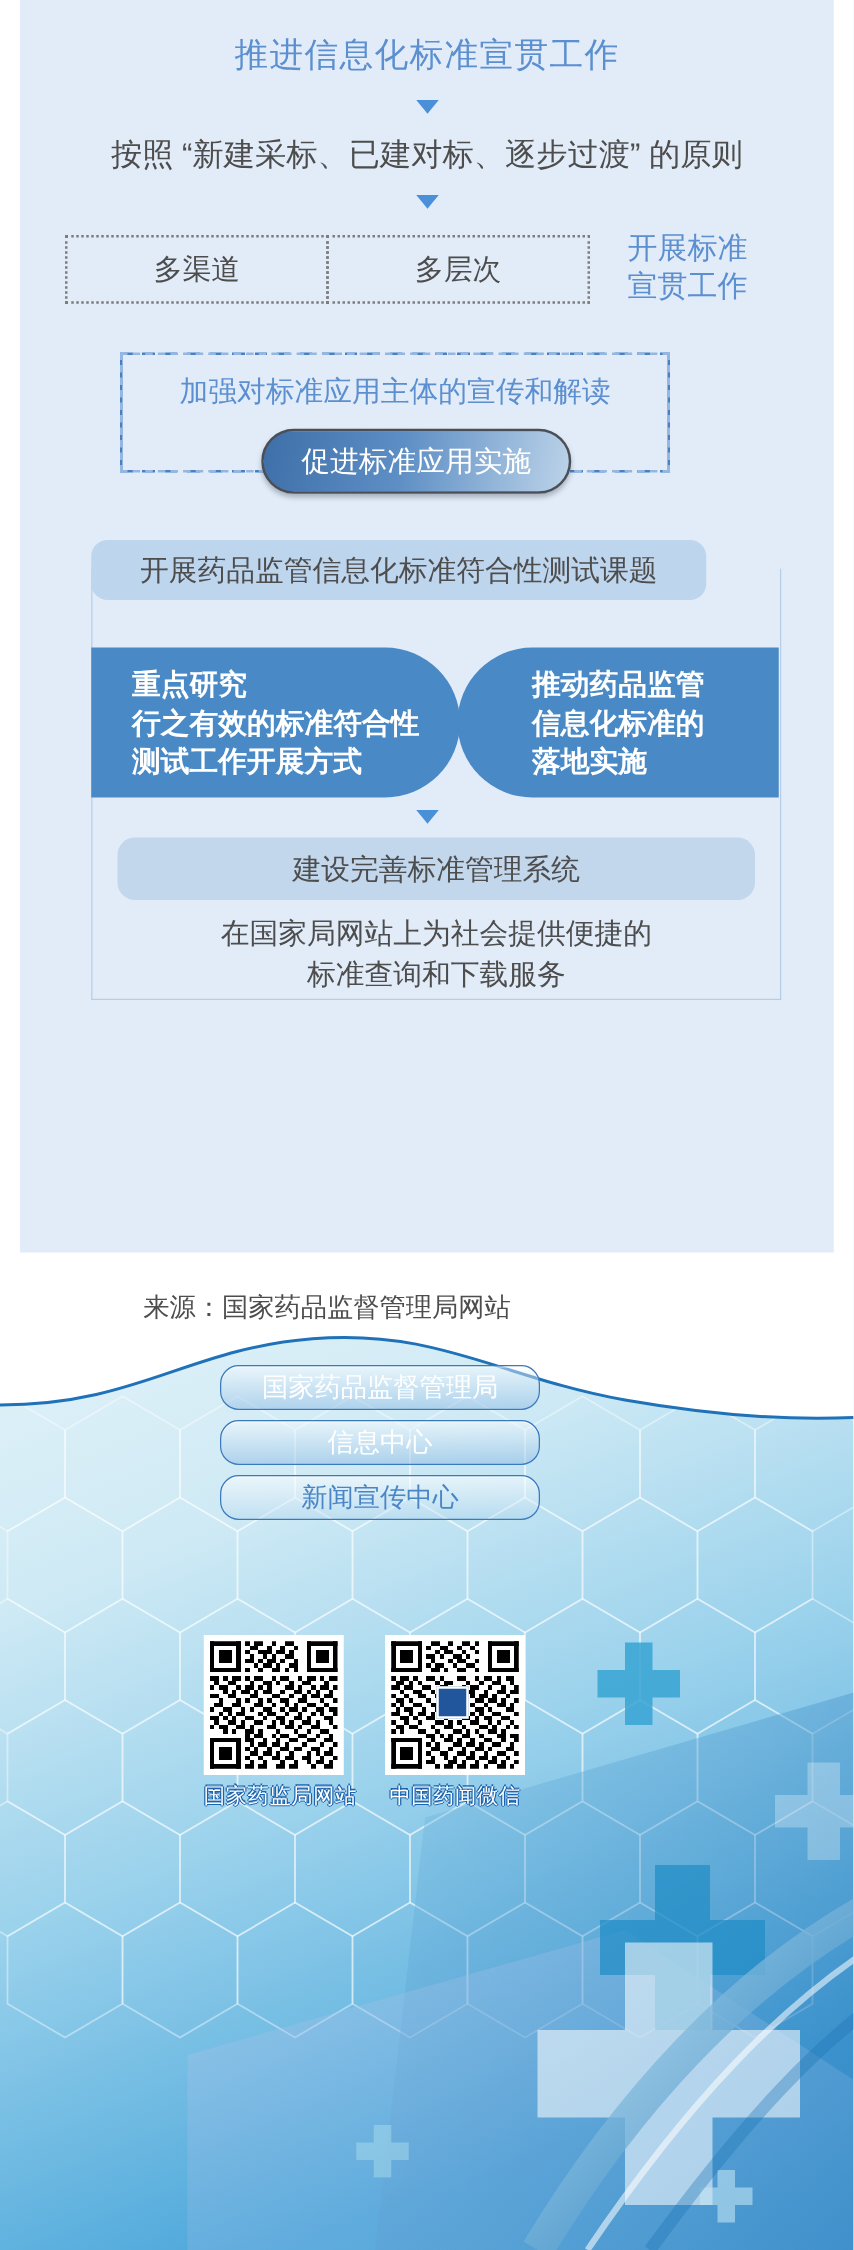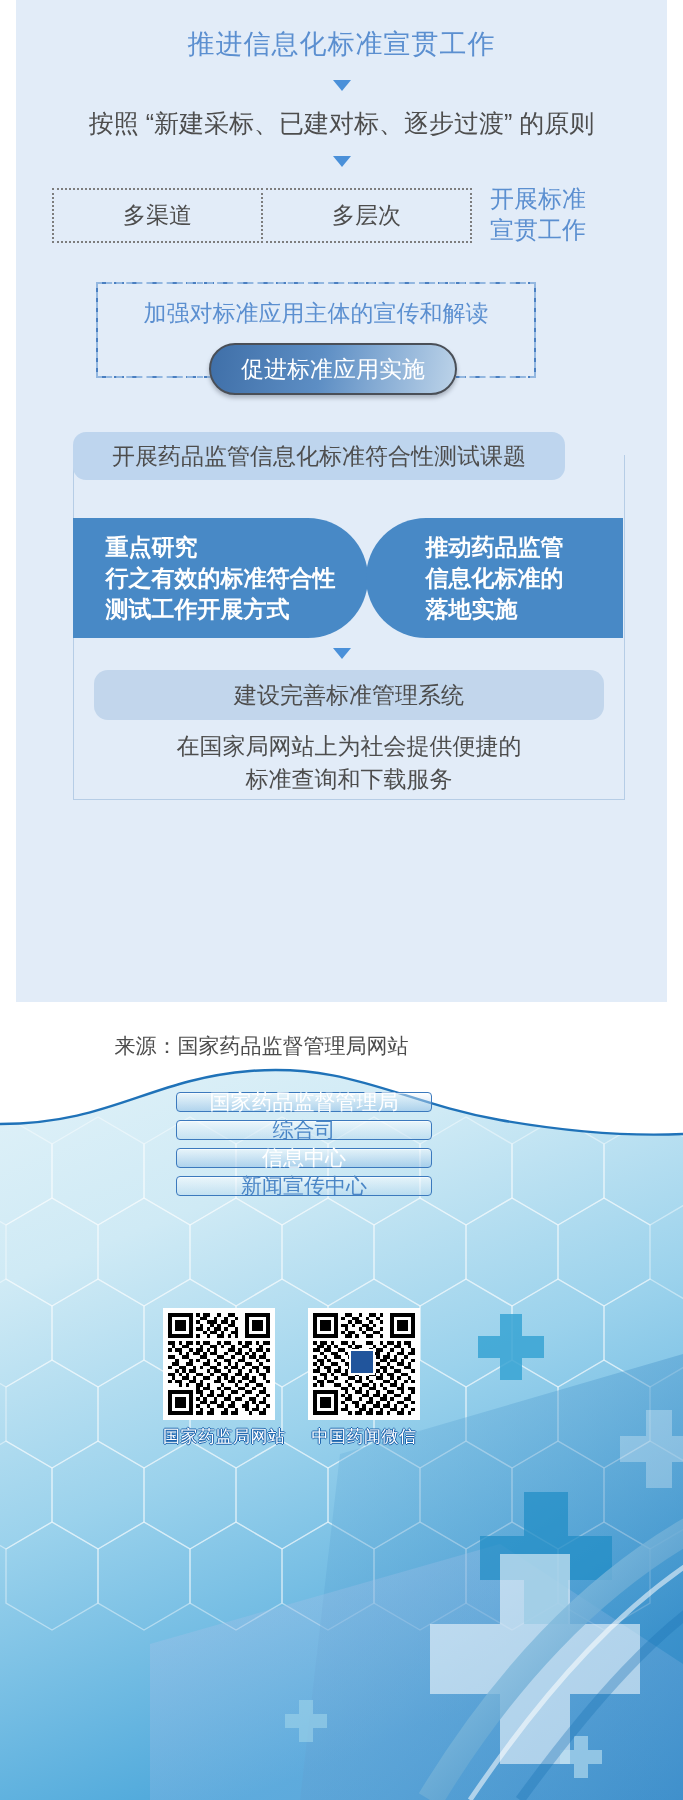--- a/index.html
+++ b/index.html
@@ -35,21 +35,21 @@
     position:absolute; left:36px; top:188px; width:420px; height:55px;
     display:flex;
   }
   .channel-cell{
     flex:1; border:2px dotted #7d7d7d; display:flex; align-items:center; justify-content:center;
     color:#4d4d4d; font-size:23px; margin-left:-2px;
   }
   .channel-cell:first-child{margin-left:0;}
   #channels-caption{
     position:absolute; left:462px; top:183px; width:120px;
-    color:#5b8fd0; font-size:24px; line-height:31px; text-align:center;
+    color:#5b8fd0; font-size:24px; line-height:31px; text-align:right;
   }
 
   
   #promotion-dashed-box{
     position:absolute; left:80px; top:282px; width:440px; height:96px;
     border:2px dashed #5f8fc9;
     border-image: repeating-linear-gradient(90deg,#4a7fc1 0 10px,transparent 10px 18px) 2;
   }
   #promotion-dashed-box:before{
     content:""; position:absolute; inset:-2px;
@@ -112,21 +112,21 @@
   #footer{
     position:absolute; left:0; top:1024px; width:683px; height:776px;
     overflow:hidden;
   }
   #footer-svg{position:absolute;left:0;top:0;}
 
   #org-buttons{
     position:absolute; left:164px; top:1092px; width:268px;
   }
   .org-pill{
-    height:20px; margin-bottom:8px; border-radius:4px;
+    height:36px; margin-bottom:8px; border-radius:15px;
     border:1.5px solid #3b79bd;
     background:linear-gradient(180deg,rgba(255,255,255,.45),rgba(130,180,225,.45));
     display:flex; align-items:center; justify-content:center;
     font-size:21px; color:#ffffff;
     box-shadow:inset 0 1px 0 rgba(255,255,255,.6);
     margin-left:12px;
   }
   .org-pill.alt{ color:#4a86c6; background:linear-gradient(180deg,rgba(255,255,255,.55),rgba(170,208,235,.35)); }
 
   #qr-row{ position:absolute; left:163px; top:1308px; width:300px; display:flex; gap:33px;}
@@ -317,21 +317,20 @@
         <path d="M470,776 C545,665 625,575 720,520" stroke="#ffffff" stroke-width="5" opacity=".55"></path>
         <path d="M520,776 C590,680 660,600 730,560" stroke="#1b74b5" stroke-width="10" opacity=".35"></path>
       </g>
     </g>
 
     <path d="M0,100 C110,100 150,55 250,47 C350,39 400,78 500,96 C580,110 640,112 683,110" fill="none" stroke="#1f72b8" stroke-width="2.4"></path>
   </svg>
 
   <div id="org-buttons" style="position:absolute;left:164px;top:68px;width:268px;">
     <div class="org-pill">国家药品监督管理局</div>
-    <div class="org-pill alt">综合司</div>
     <div class="org-pill">信息中心</div>
     <div class="org-pill alt">新闻宣传中心</div>
   </div>
 
   <div id="qr-row" style="position:absolute;left:163px;top:284px;">
     <div class="qr-block">
       <div class="qr-img">
         <svg width="102" height="102" viewBox="0 0 29 29" shape-rendering="crispEdges">
           <rect width="29" height="29" fill="#fff"></rect>
           <g fill="#000">

